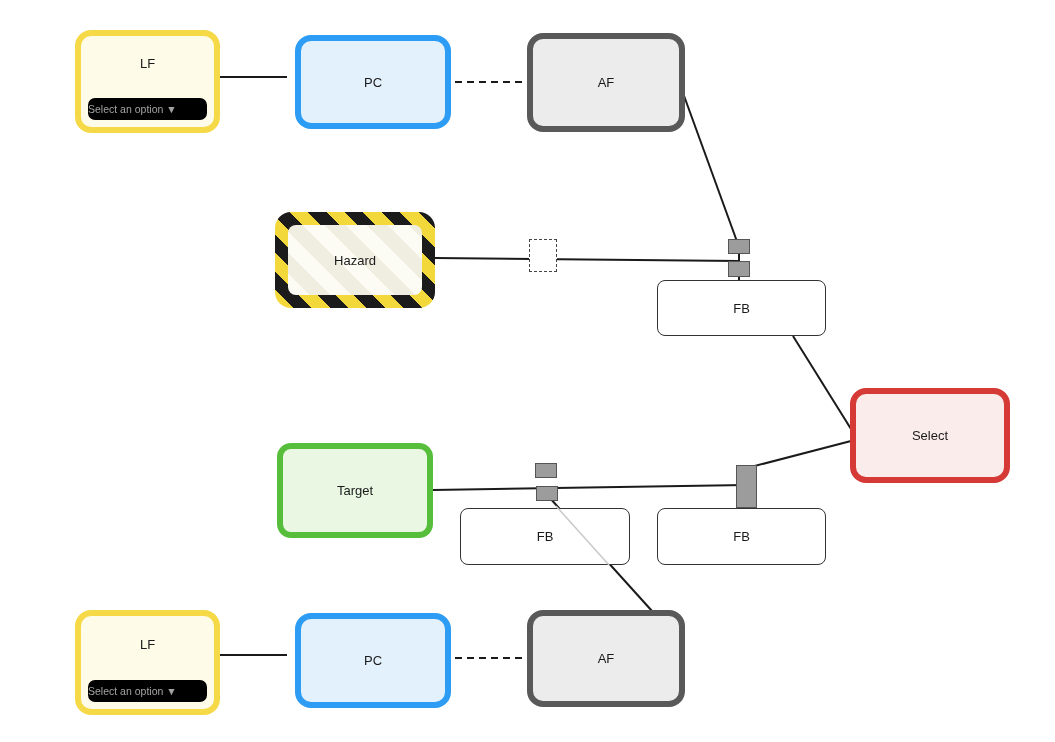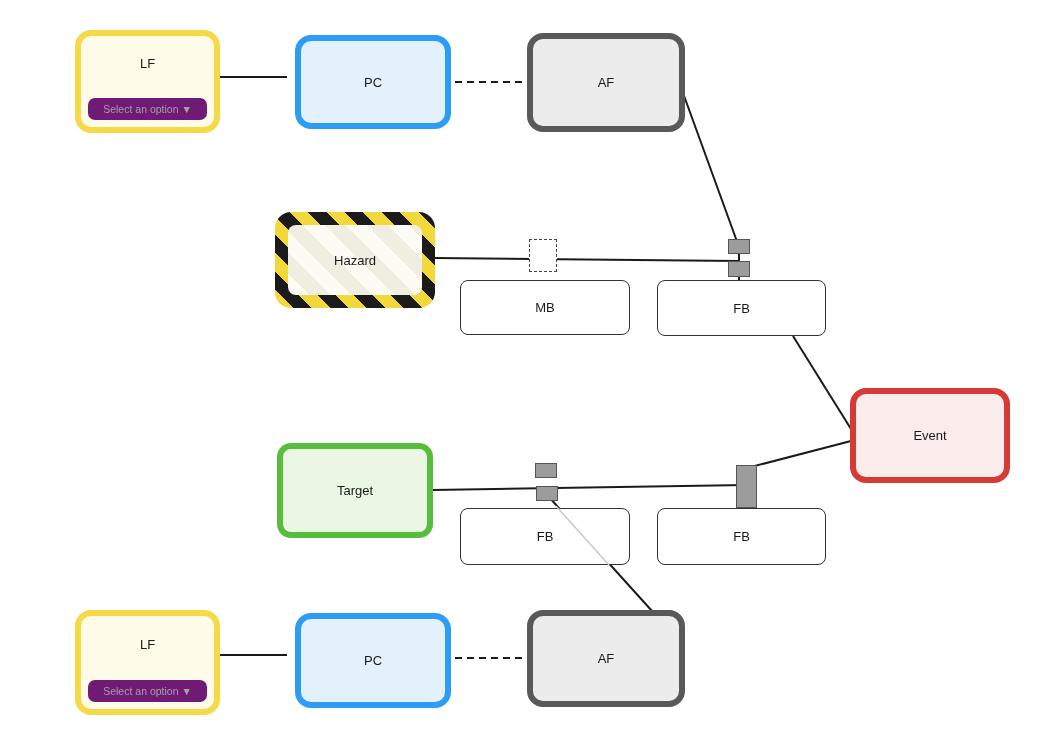--- a/index.html
+++ b/index.html
@@ -23,22 +23,22 @@
   .thin  { border:1.5px solid var(--plain-border,#333); border-radius:8px; background:var(--plain-fill,#fff); }
 
   .lf { border-color:var(--lf-border,#F5D947); background:var(--lf-fill,#FEFCE8); flex-direction:column; }
   .pc { border-color:var(--pc-border,#2D9CF4); background:var(--pc-fill,#E3F1FC);margin-left:8px; }
   .af { border-color:var(--af-border,#595959); background:var(--af-fill,#ECECEC); }
   .target { border-color:var(--target-border,#57BE3C); background:var(--target-fill,#E9F7E3);border-radius:14px; }
   .event  { border-color:var(--event-border,#D53A36); background:var(--event-fill,#FBECEC); }
 
   .lf-label-wrap { flex:1; display:flex; align-items:center; justify-content:center; width:100%; }
   .dropdown {
-    width:calc(100% - 14px); height:22px; margin:8px 7px 7px; background:#701a75;
-    border-radius:7px; display:flex; align-items:center; justify-content:center;
+    width:calc(100% - 14px); height:22px; margin:8px 7px 7px; background:#000000;
+    border-radius:7px; display:flex; align-items:center; 
     font-size:10.5px; color:#a3a3a3; cursor:pointer;
   }
 
   .hazard-outer {
     position:absolute; box-sizing:border-box; z-index:2; border-radius:16px; padding:13px;
     background:repeating-linear-gradient(45deg, var(--hazard-yellow,#F2D83B) 0 13px, var(--hazard-black,#1B1B1B) 13px 26px);
   }
   .hazard-inner {
     width:100%; height:100%; box-sizing:border-box; border-radius:8px;
     background:repeating-linear-gradient(45deg, #FCFBF4 0 15px, #F0EEE1 15px 30px);
@@ -89,30 +89,27 @@
   <div class="node thick af" style="left:527px;top:33px;width:158px;height:99px">
     <span class="lbl">AF</span>
   </div>
 
   <div class="hazard-outer" style="left:275px;top:212px;width:160px;height:96px">
     <div class="hazard-inner">
       <span class="lbl">Hazard</span>
     </div>
   </div>
 
-  <div class="node thin" style="left:460px;top:280px;width:170px;height:55px">
-    <span class="lbl">MB</span>
-  </div>
 
   <div class="node thin" style="left:657px;top:280px;width:169px;height:56px">
     <span class="lbl">FB</span>
   </div>
 
   <div class="node thick event" style="left:850px;top:388px;width:160px;height:95px">
-    <span class="lbl">Event</span>
+    <span class="lbl">Select</span>
   </div>
 
   <div class="node thick target" style="left:277px;top:443px;width:156px;height:95px">
     <span class="lbl">Target</span>
   </div>
 
   <div class="node thin" style="left:460px;top:508px;width:170px;height:57px">
     <span class="lbl">FB</span>
   </div>
 

